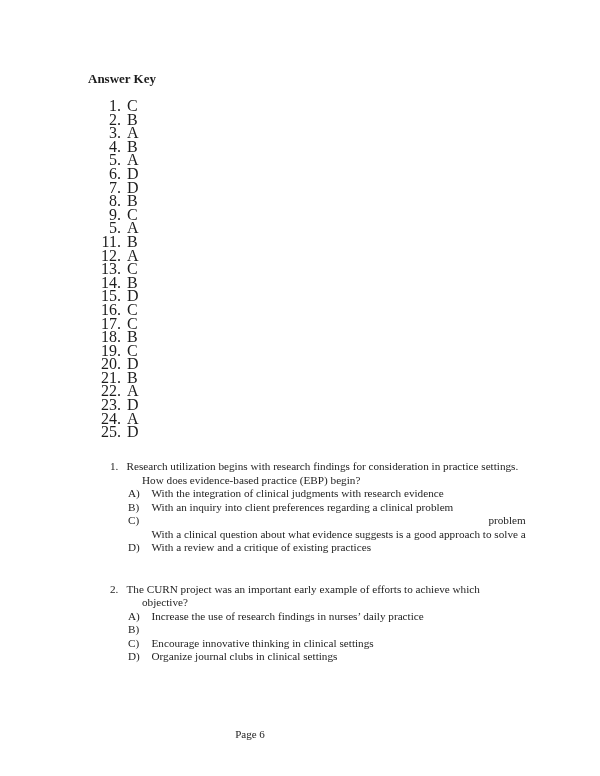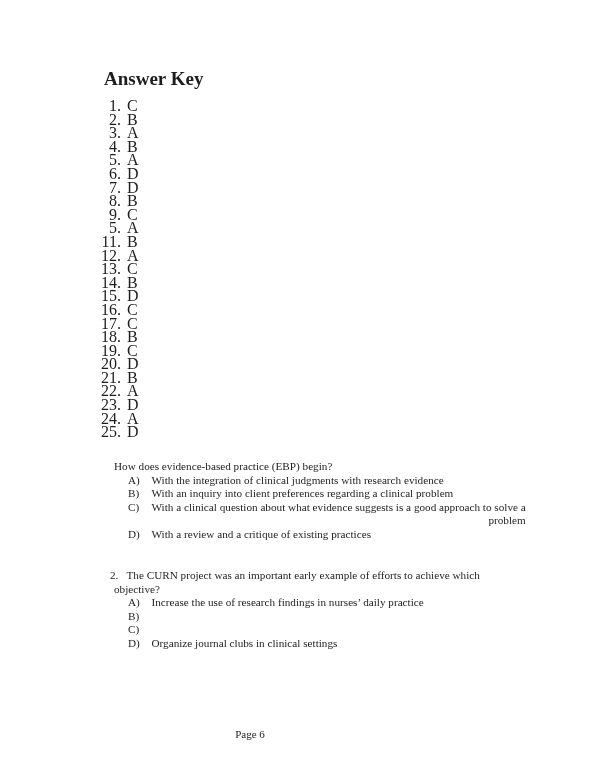--- a/index.html
+++ b/index.html
@@ -11,24 +11,24 @@
     position: relative;
     width: 600px;
     height: 776px;
     background: #ffffff;
     font-family: "Liberation Serif", serif;
     color: #1d1d1d;
     overflow: hidden;
   }
   #title {
     position: absolute;
-    left: 104px;
+    left: 88px;
     top: 72px;
     margin: 0;
-    font-size: 19px;
+    font-size: 13px;
     line-height: 13.5px;
     font-weight: bold;
     white-space: nowrap;
   }
   #answer-key {
     position: absolute;
     left: 0;
     top: 99px;
     font-size: 16px;
     line-height: 13.6px;
@@ -49,21 +49,21 @@
     top: 460px;
     font-size: 11.2px;
     line-height: 13.5px;
   }
   .question + .question { margin-top: 28px; }
   .q-line { white-space: nowrap; }
   .q-num {
     display: inline-block;
     width: 16.5px;
   }
-  .q-cont { margin-left: 4px; }
+  .q-cont { margin-left: 32px; }
   .opt {
     display: flex;
     margin-left: 18px;
   }
   .opt-letter {
     flex: none;
     width: 23.5px;
   }
   .opt-lines { flex: none; text-align: right; }
   .opt-line { white-space: nowrap; }
@@ -104,38 +104,39 @@
       <div class="ak-row"><span class="ak-num">19.</span><span class="ak-letter">C</span></div>
       <div class="ak-row"><span class="ak-num">20.</span><span class="ak-letter">D</span></div>
       <div class="ak-row"><span class="ak-num">21.</span><span class="ak-letter">B</span></div>
       <div class="ak-row"><span class="ak-num">22.</span><span class="ak-letter">A</span></div>
       <div class="ak-row"><span class="ak-num">23.</span><span class="ak-letter">D</span></div>
       <div class="ak-row"><span class="ak-num">24.</span><span class="ak-letter">A</span></div>
       <div class="ak-row"><span class="ak-num">25.</span><span class="ak-letter">D</span></div>
     </div>
   <div id="questions">
       <div class="question">
+        <div class="q-line"><span class="q-num">1.</span><span>Research utilization begins with research findings for consideration in practice settings.</span></div>
         <div class="q-line q-cont">How does evidence-based practice (EBP) begin?</div>
         <div class="opt">
           <span class="opt-letter">A)</span>
           <div class="opt-lines">
             <div class="opt-line">With the integration of clinical judgments with research evidence</div>
           </div>
         </div>
         <div class="opt">
           <span class="opt-letter">B)</span>
           <div class="opt-lines">
             <div class="opt-line">With an inquiry into client preferences regarding a clinical problem</div>
           </div>
         </div>
         <div class="opt">
           <span class="opt-letter">C)</span>
           <div class="opt-lines">
+            <div class="opt-line">problem</div>
             <div class="opt-line">With a clinical question about what evidence suggests is a good approach to solve a</div>
-            <div class="opt-line">problem</div>
           </div>
         </div>
         <div class="opt">
           <span class="opt-letter">D)</span>
           <div class="opt-lines">
             <div class="opt-line">With a review and a critique of existing practices</div>
           </div>
         </div>
       </div>
       <div class="question">
@@ -145,20 +146,23 @@
           <span class="opt-letter">A)</span>
           <div class="opt-lines">
             <div class="opt-line">Increase the use of research findings in nurses’ daily practice</div>
           </div>
         </div>
         <div class="opt">
           <span class="opt-letter">B)</span>
         </div>
         <div class="opt">
           <span class="opt-letter">C)</span>
+          <div class="opt-lines">
+            <div class="opt-line">Encourage innovative thinking in clinical settings</div>
+          </div>
         </div>
         <div class="opt">
           <span class="opt-letter">D)</span>
           <div class="opt-lines">
             <div class="opt-line">Organize journal clubs in clinical settings</div>
           </div>
         </div>
       </div>
     </div>
   <div id="footer">

